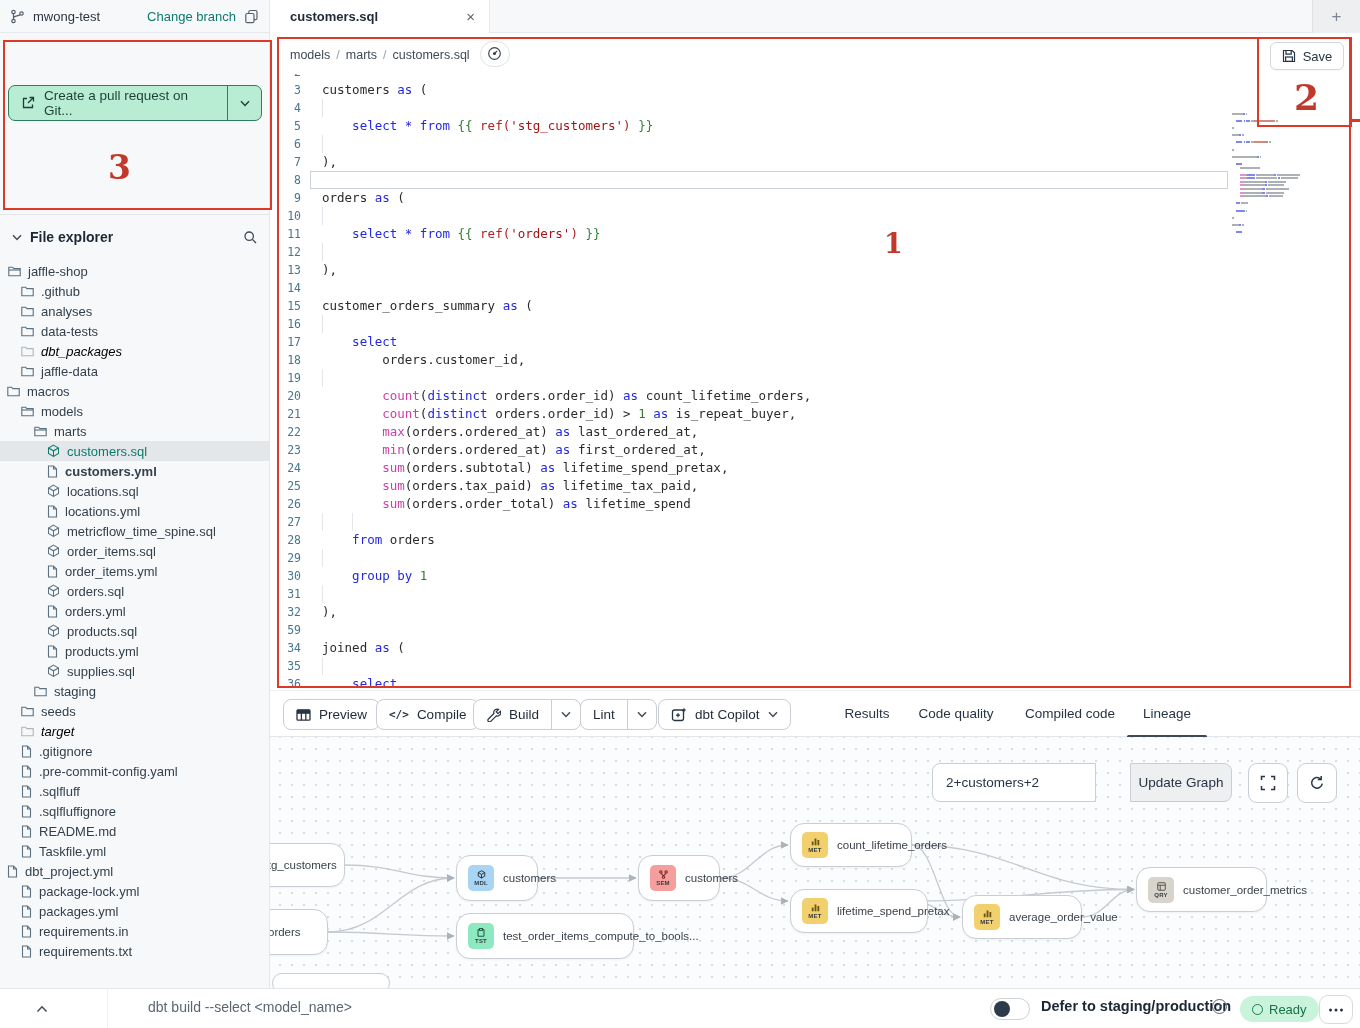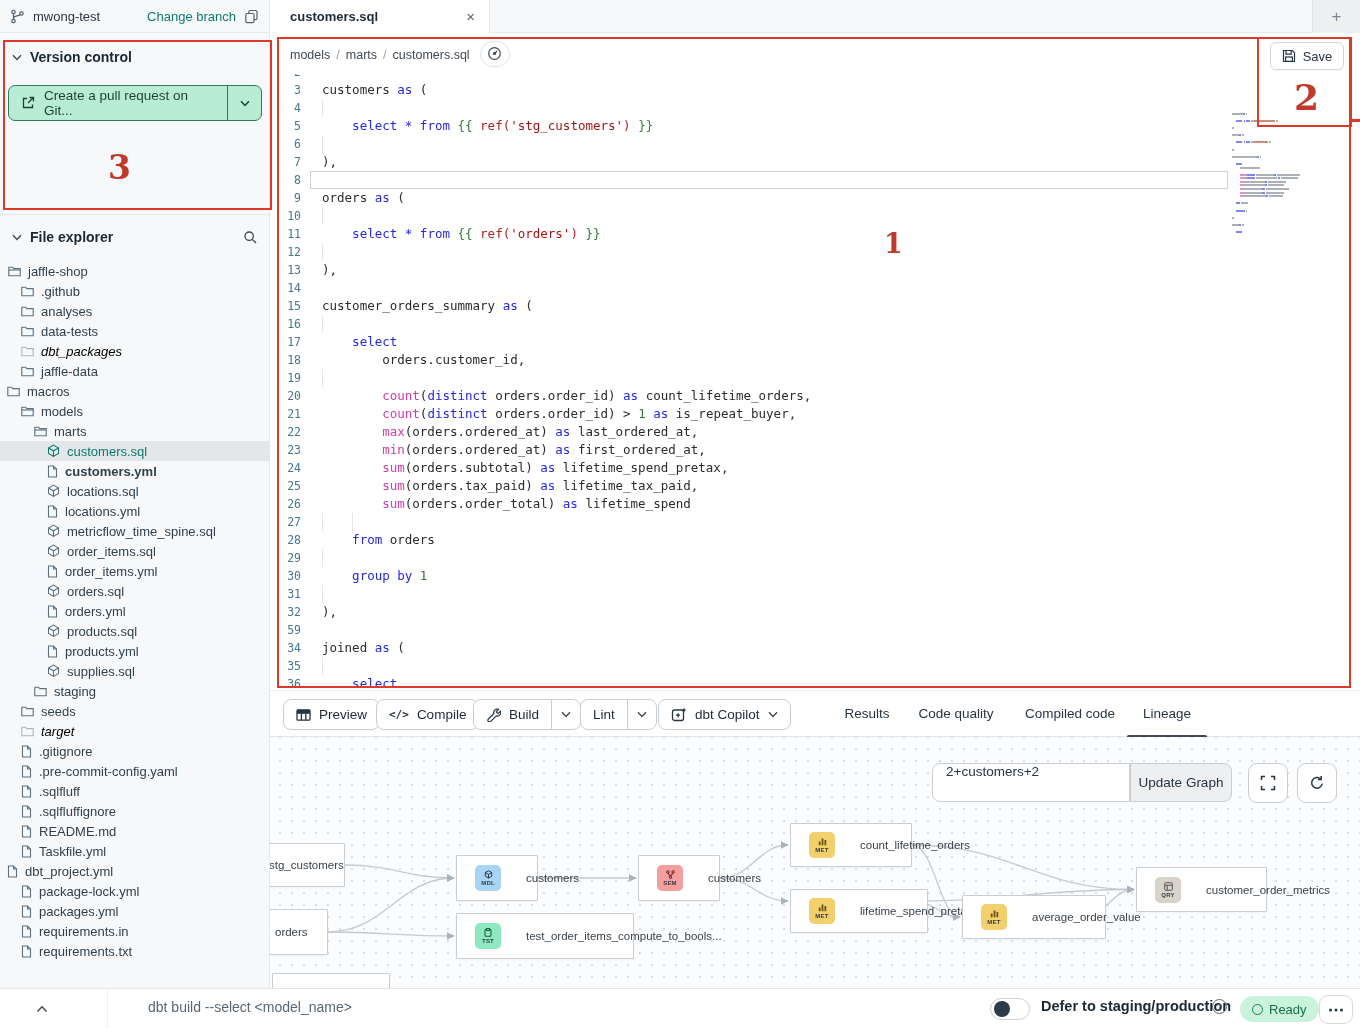--- a/index.html
+++ b/index.html
@@ -63,25 +63,25 @@
   .tbtn .seg { display:flex; align-items:center; gap:8px; padding:0 12px; height:100%; }
   .tbtn .caret-seg { border-left:1px solid #c9ced4; padding:0 9px; height:100%; display:flex; align-items:center; color:#3f4a56; }
   .code-glyph { font-family:"DejaVu Sans Mono", monospace; font-size:11px; font-weight:bold; color:#273444; }
   .rtab { position:absolute; top:0; height:44px; display:flex; align-items:center; transform:translateX(-50%); font-size:13.5px; color:#273444; cursor:pointer; }
   .rtab-underline { position:absolute; top:44px; height:3px; background:#3f4a56; border-radius:2px; }
 
   
   .lineage { position:absolute; left:270px; top:737px; width:1090px; height:251px; overflow:hidden; background:#fbfcfd;
     background-image:radial-gradient(circle, #d9dde2 1px, transparent 1.2px); background-size:12px 12px; background-position:4px 6px; }
   .lg-edges { position:absolute; left:0; top:0; width:1090px; height:251px; }
-  .lg-node { position:absolute; background:#fff; border:1px solid #c9ced4; border-radius:1px; display:flex; align-items:center; gap:25px; padding:0 18px; box-shadow:0 1px 2px rgba(20,30,40,.05); cursor:pointer; }
+  .lg-node { position:absolute; background:#fff; border:1px solid #c9ced4; border-radius:14px; display:flex; align-items:center; gap:9px; padding:0 11px; box-shadow:0 1px 2px rgba(20,30,40,.05); cursor:pointer; }
   .lg-label { font-size:11.5px; color:#3a424b; white-space:nowrap; }
   .chip { width:26px; height:26px; border-radius:5px; flex:0 0 auto; display:flex; flex-direction:column; align-items:center; justify-content:center; gap:1px; }
   .chip-code { font-size:6px; font-weight:bold; color:#343b42; line-height:1; letter-spacing:.2px; }
-  .lg-input { position:absolute; left:662px; top:26px; width:198px; height:39px; background:#fff; border:1px solid #c9ced4; border-radius:8px 0 0 8px; display:flex; align-items:flex-start; padding:0 13px; font-size:13.5px; color:#273444; }
+  .lg-input { position:absolute; left:662px; top:26px; width:164px; height:39px; background:#fff; border:1px solid #c9ced4; border-radius:8px 0 0 8px; display:flex; align-items:center; padding:0 13px; font-size:13.5px; color:#273444; }
   .lg-update { position:absolute; left:860px; top:26px; width:102px; height:39px; background:#edeff1; border:1px solid #c9ced4; border-radius:0 8px 8px 0; display:flex; align-items:center; justify-content:center; font-size:13.5px; color:#273444; cursor:pointer; }
   .lg-sq { position:absolute; top:26px; width:40px; height:40px; background:#fff; border:1px solid #c9ced4; border-radius:9px; display:flex; align-items:center; justify-content:center; color:#273444; cursor:pointer; }
 
   
   .statusbar { position:absolute; left:0; top:988px; width:1360px; height:40px; background:#fff; border-top:1px solid #e4e7ea; }
   .sb-chevron { position:absolute; left:30px; top:8px; width:24px; height:24px; display:flex; align-items:center; justify-content:center; color:#3f4a56; cursor:pointer; }
   .sb-div { position:absolute; left:107px; top:0; width:1px; height:40px; background:#eef1f3; }
   .sb-cmd { position:absolute; left:148px; top:10px; font-size:14px; color:#5b6670; }
   .sb-toggle { position:absolute; left:990px; top:9px; width:40px; height:22px; border:1px solid #cdd2d7; border-radius:11px; background:#fff; cursor:pointer; }
   .sb-knob { position:absolute; left:3px; top:2px; width:16px; height:16px; border-radius:50%; background:#2c3a49; }
@@ -129,28 +129,20 @@
       <span class="tab-title">customers.sql</span>
       <span class="tab-close">×</span>
     </div>
     <div class="newtab-zone">
       <span class="newtab">+</span>
     </div>
   </div>
 
   <div class="sidebar">
     <div class="vc-section">
-      <div class="section-head">
-        <span class="icon">
-          <svg width="10" height="7" viewBox="0 0 10 7">
-              <path d="M1 1.2 5 5.4 9 1.2" fill="none" stroke="#3f4a56" stroke-width="1.4"></path>
-            </svg>
-        </span>
-        <span>Version control</span>
-      </div>
       <div class="pr-btn">
         <div class="pr-main">
           <span class="icon">
             <svg width="14" height="14" viewBox="0 0 14 14">
                 <g fill="none" stroke="#1d3f35" stroke-width="1.3">
                   <path d="M6 2.5H2.5v9h9V8.5"></path>
                   <path d="M8.5 1.5h4v4M12.2 1.8 7 7"></path>
                 </g>
               </svg>
           </span>
@@ -848,21 +840,21 @@
                   <rect x="1" y="6" width="2.4" height="5"></rect>
                   <rect x="4.8" y="2" width="2.4" height="9"></rect>
                   <rect x="8.6" y="4" width="2.4" height="7"></rect>
                 </g>
               </svg>
             </span>
             <span class="chip-code">MET</span>
           </div>
           <span class="lg-label">lifetime_spend_pretax</span>
         </div>
-        <div class="lg-node" style="left: 692px; top: 158px; width: 144px; height: 44px;">
+        <div class="lg-node" style="left: 692px; top: 158px; width: 120px; height: 44px;">
           <div class="chip" style="background: rgb(243, 208, 110);">
             <span>
               <svg width="9" height="9" viewBox="0 0 12 12">
                 <g fill="#6b5312">
                   <rect x="1" y="6" width="2.4" height="5"></rect>
                   <rect x="4.8" y="2" width="2.4" height="9"></rect>
                   <rect x="8.6" y="4" width="2.4" height="7"></rect>
                 </g>
               </svg>
             </span>

